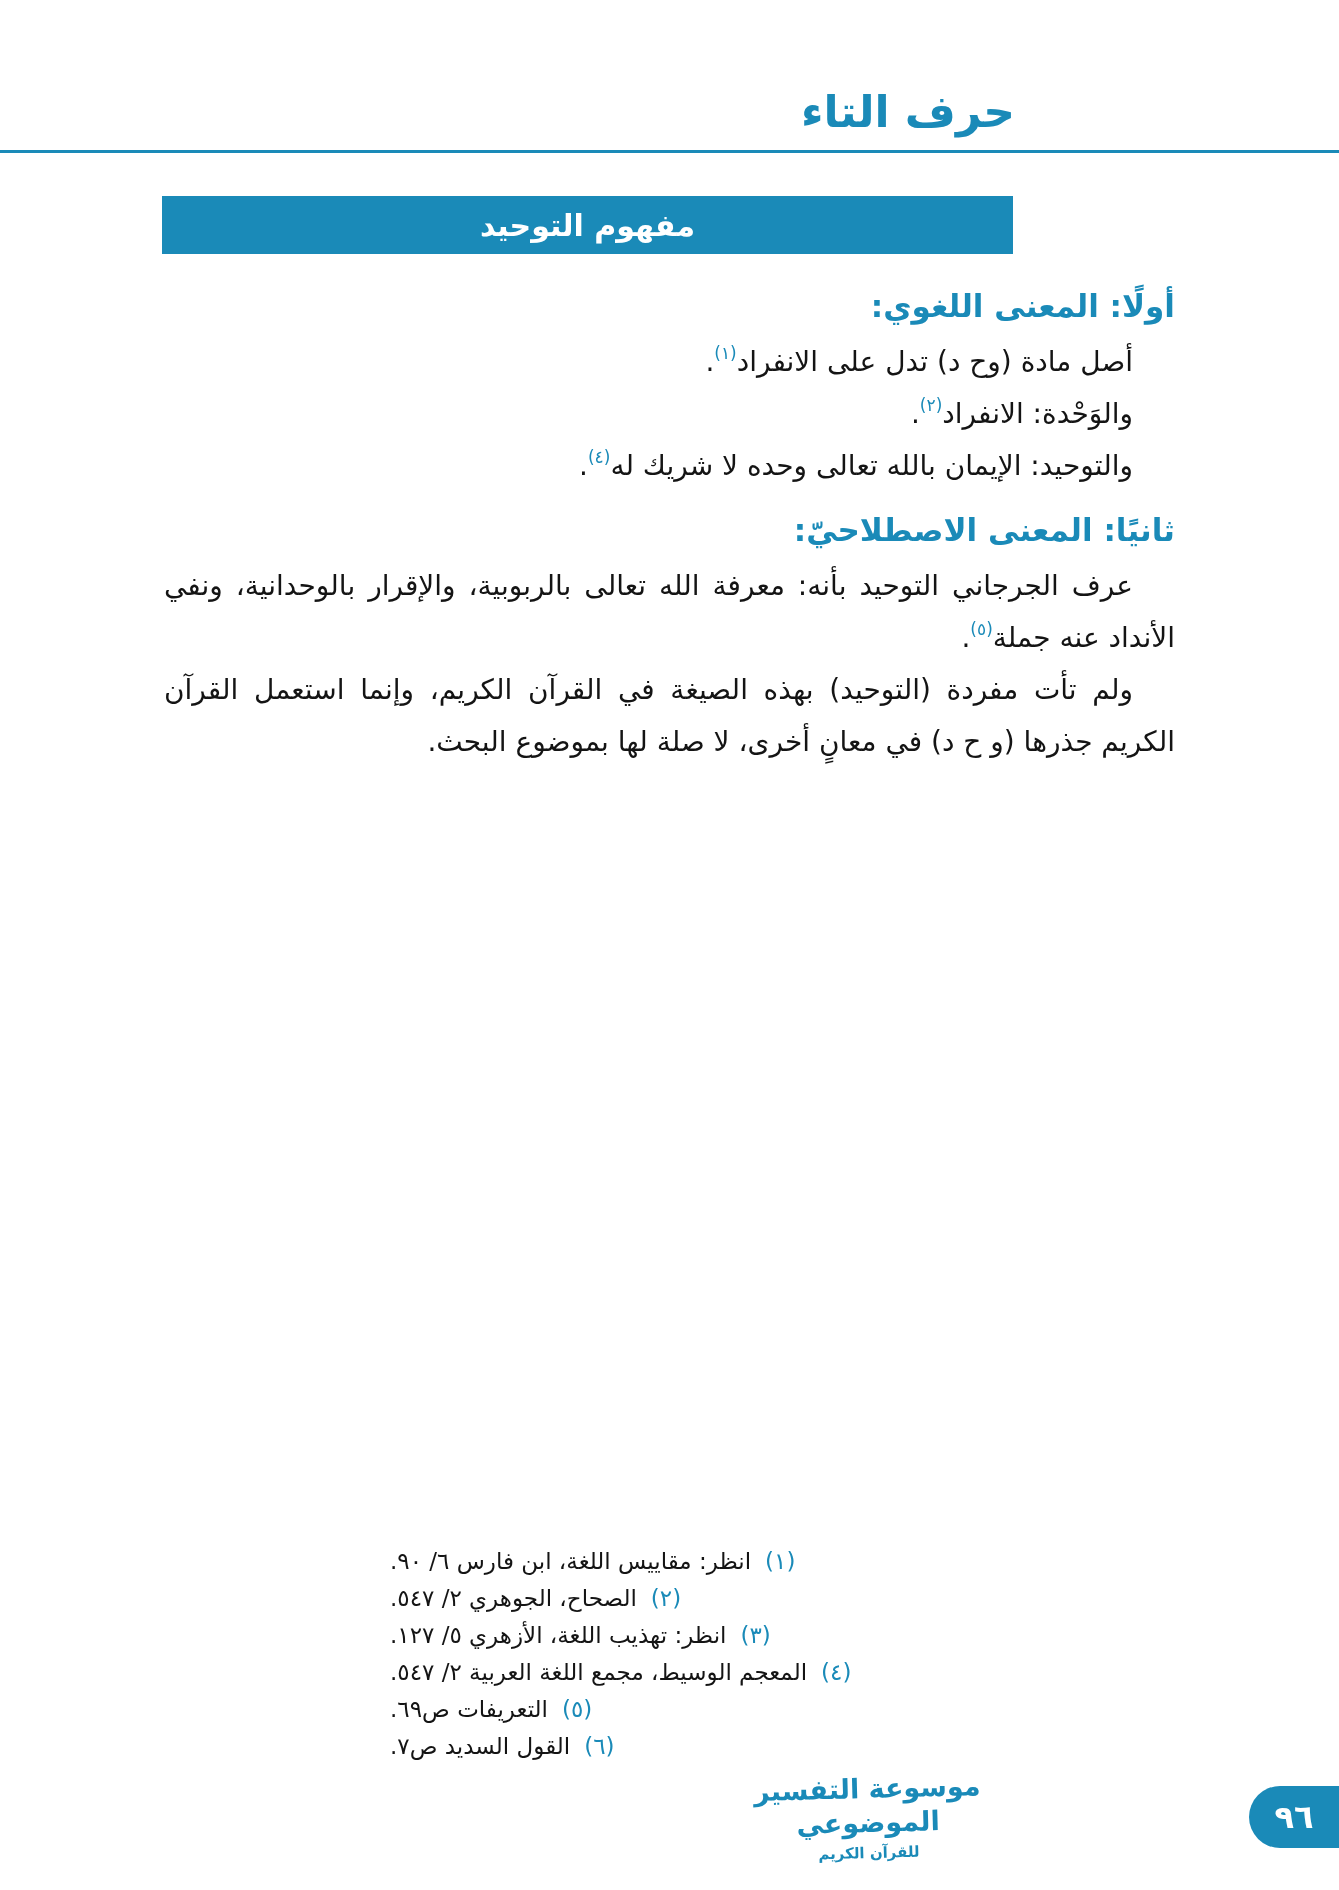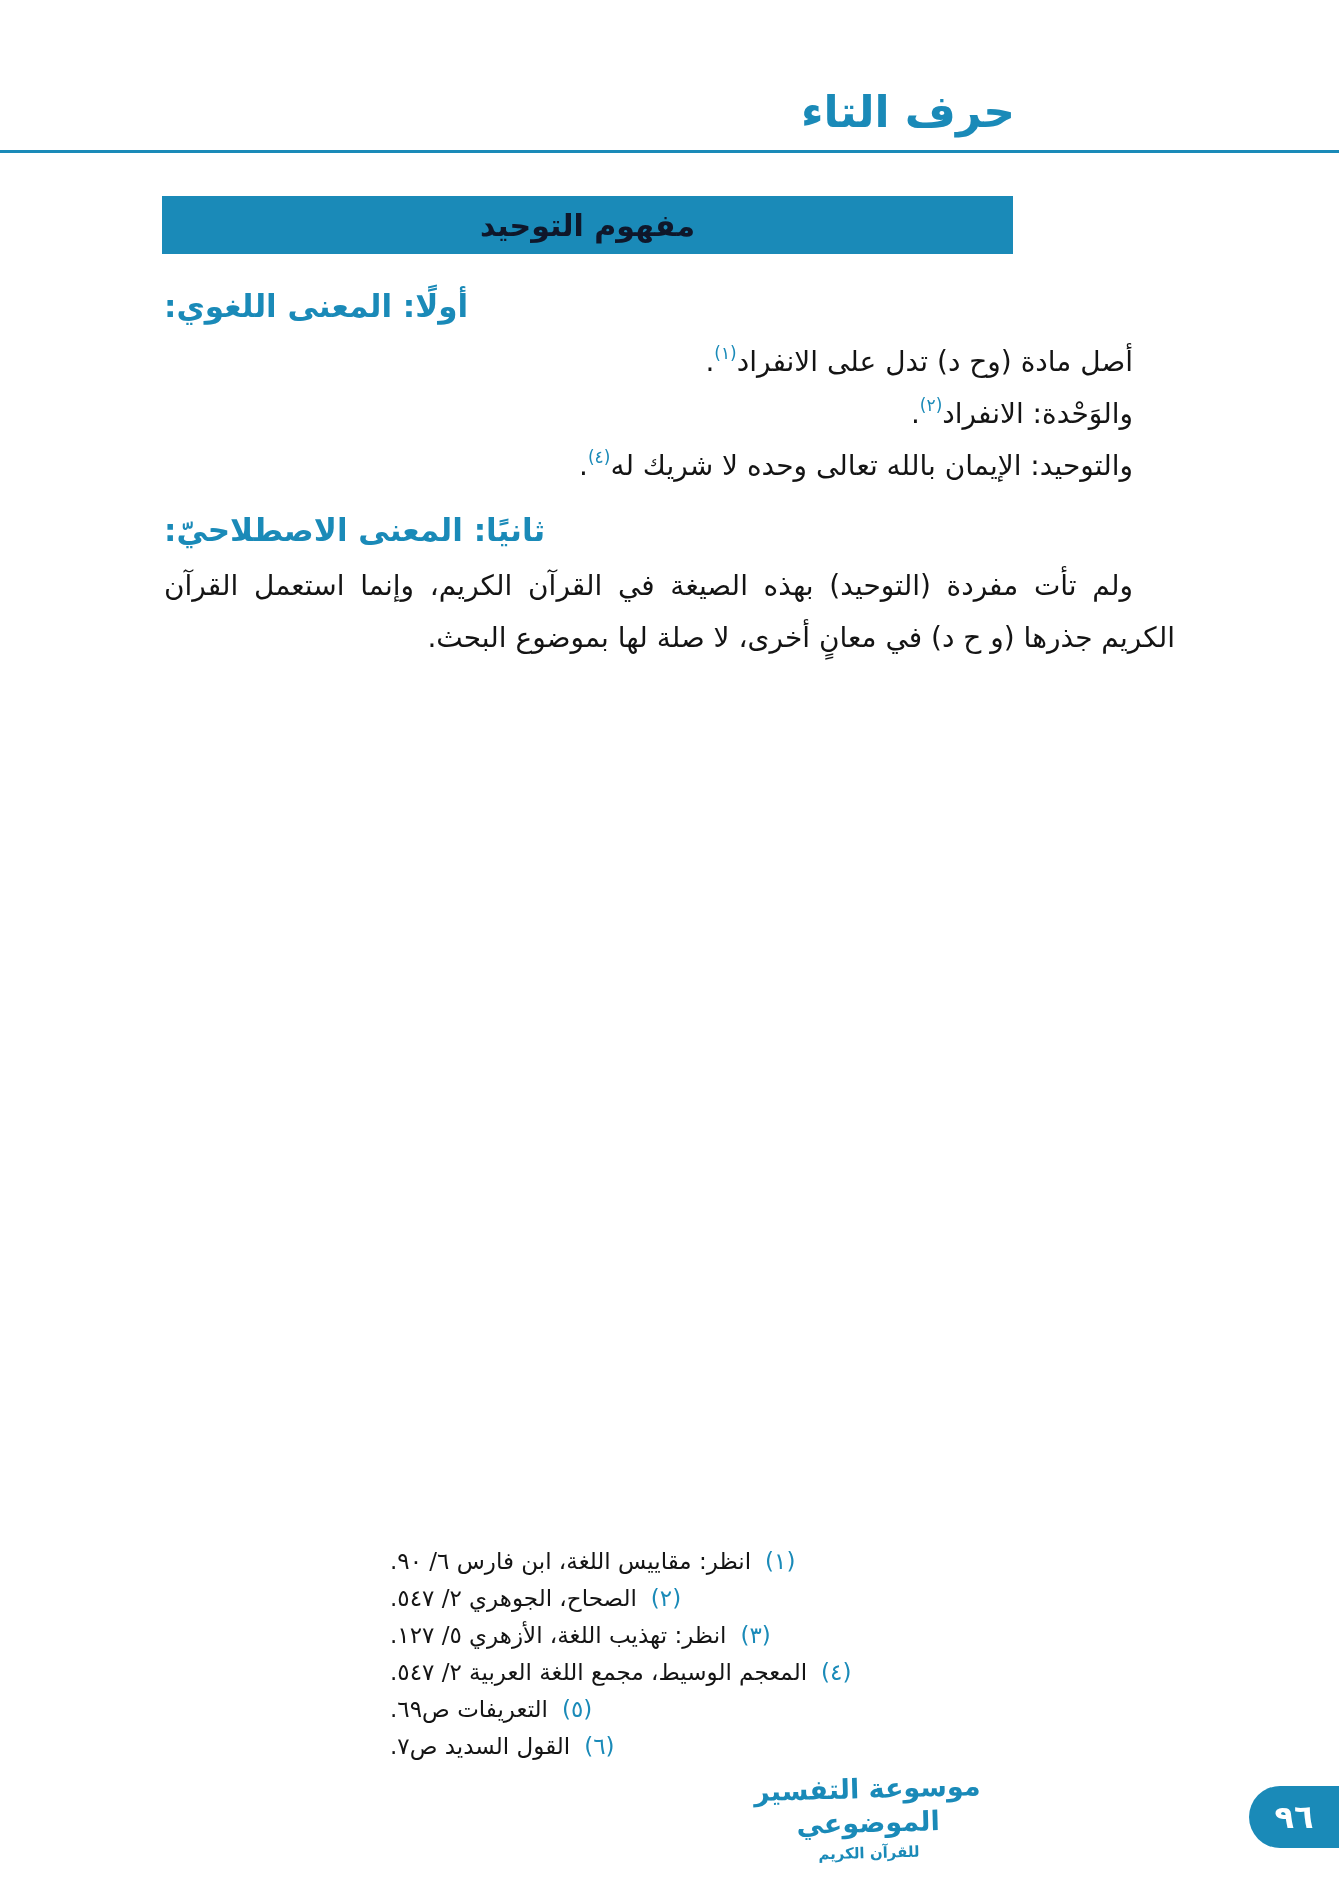--- a/index.html
+++ b/index.html
@@ -19,35 +19,35 @@
     letter-spacing:-1px;
   }
   .header-rule{
     position:absolute; top:150px; left:0; width:100%; height:3px;
     background:var(--accent);
   }
 
   
   .banner{
     position:absolute; top:196px; left:162px; width:851px; height:58px;
-    background:var(--accent); color:#0f172a;
+    background:var(--accent); color:#ffffff;
     display:flex; align-items:center; justify-content:center;
   }
   .banner-text{ font-size:30px; font-weight:bold; }
 
   
   .content{
     position:absolute; top:268px; right:164px; width:1011px;
     font-size:28px; line-height:52px; text-align:justify;
     color:var(--ink);
   }
   .content p.paragraph{ text-indent:42px; }
   .content p.heading{
     color:var(--accent); font-weight:bold; font-size:31px;
-    margin-top:12px; margin-bottom:4px; text-indent:0; text-align:left;
+    margin-top:12px; margin-bottom:4px; text-indent:0; text-align:right;
   }
   sup.ref{
     color:var(--accent); font-size:17px; line-height:0;
     position:relative; top:-2px;
   }
 
   
   .footnotes{
     position:absolute; top:1543px; right:309px; width:640px;
     font-size:23px; line-height:37px; text-align:left; color:var(--ink);
@@ -88,20 +88,21 @@
   <div class="banner">
     <span class="banner-text">مفهوم التوحيد</span>
   </div>
 
   <div class="content">
       <p class="heading"><span class="txt">أولًا: المعنى اللغوي:</span></p>
       <p class="paragraph"><span class="txt">أصل مادة (وح د) تدل على الانفراد</span><sup class="ref">(١)</sup><span class="tail">.</span></p>
       <p class="paragraph"><span class="txt">والوَحْدة: الانفراد</span><sup class="ref">(٢)</sup><span class="tail">.</span></p>
       <p class="paragraph"><span class="txt">والتوحيد: الإيمان بالله تعالى وحده لا شريك له</span><sup class="ref">(٤)</sup><span class="tail">.</span></p>
       <p class="heading"><span class="txt">ثانيًا: المعنى الاصطلاحيّ:</span></p>
+      <p class="paragraph"><span class="txt">عرف الجرجاني التوحيد بأنه: معرفة الله تعالى بالربوبية، والإقرار بالوحدانية، ونفي الأنداد عنه جملة</span><sup class="ref">(٥)</sup><span class="tail">.</span></p>
       <p class="paragraph"><span class="txt">ولم تأت مفردة (التوحيد) بهذه الصيغة في القرآن الكريم، وإنما استعمل القرآن الكريم جذرها (و ح د) في معانٍ أخرى، لا صلة لها بموضوع البحث.</span></p>
     </div>
 
   <div class="footnotes">
       <div class="footnote"><span class="fn-num">(١)</span><span class="fn-text">انظر: مقاييس اللغة، ابن فارس ٦/ ٩٠.</span></div>
       <div class="footnote"><span class="fn-num">(٢)</span><span class="fn-text">الصحاح، الجوهري ٢/ ٥٤٧.</span></div>
       <div class="footnote"><span class="fn-num">(٣)</span><span class="fn-text">انظر: تهذيب اللغة، الأزهري ٥/ ١٢٧.</span></div>
       <div class="footnote"><span class="fn-num">(٤)</span><span class="fn-text">المعجم الوسيط، مجمع اللغة العربية ٢/ ٥٤٧.</span></div>
       <div class="footnote"><span class="fn-num">(٥)</span><span class="fn-text">التعريفات ص٦٩.</span></div>
       <div class="footnote"><span class="fn-num">(٦)</span><span class="fn-text">القول السديد ص٧.</span></div>

